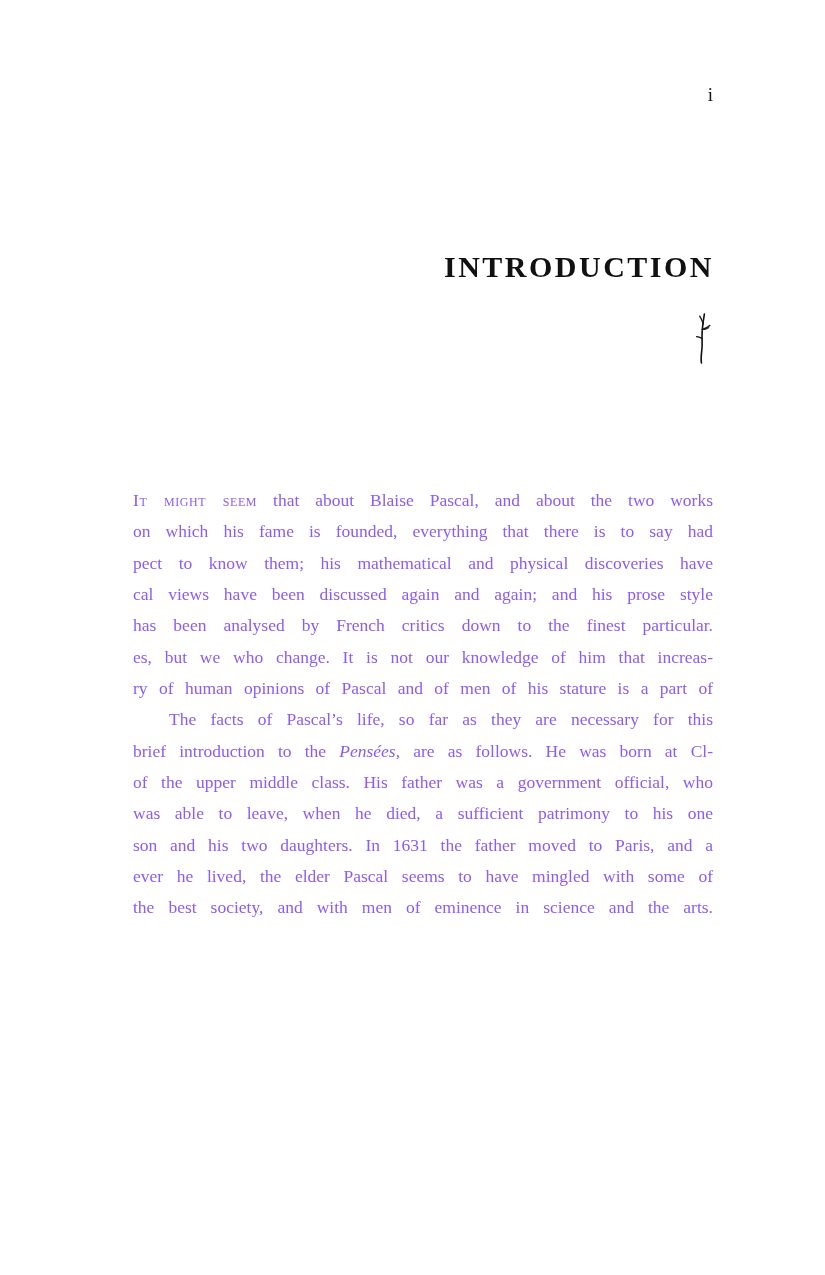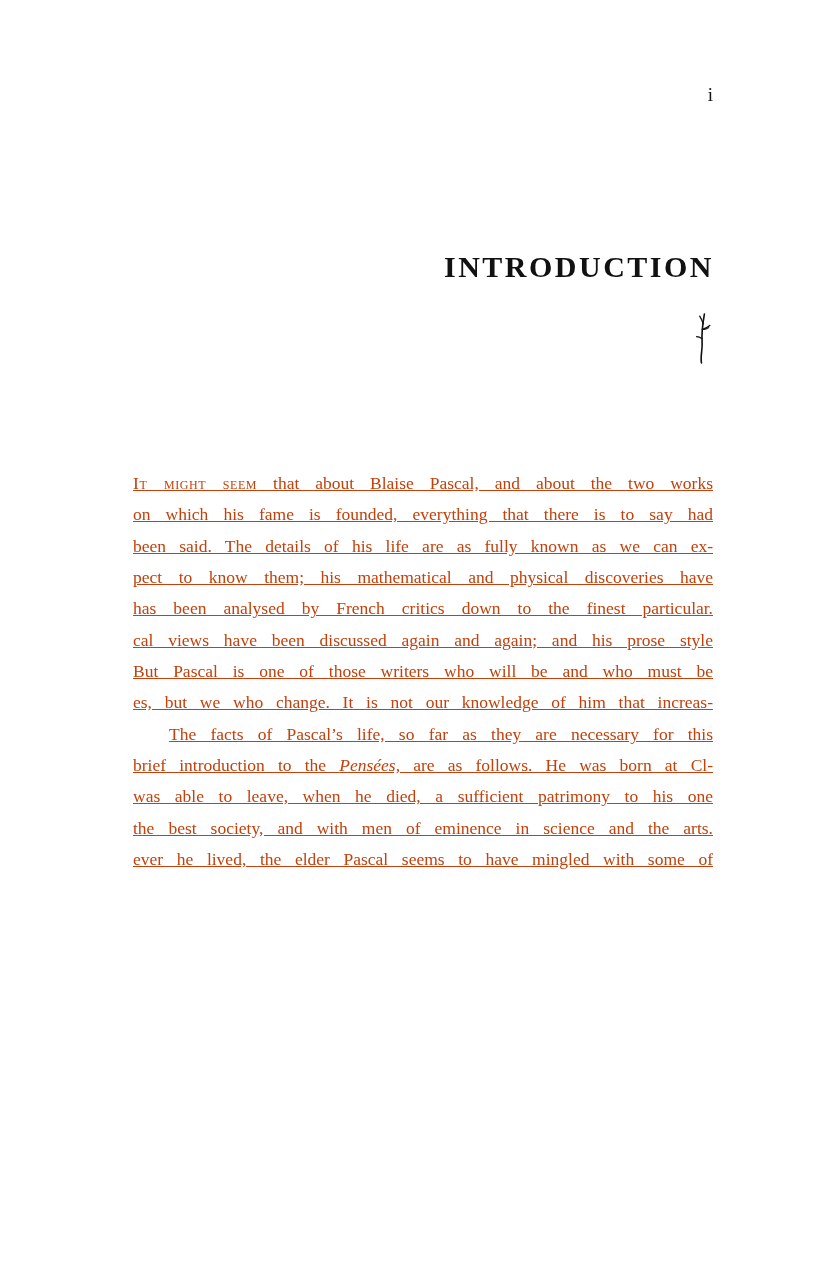--- a/index.html
+++ b/index.html
@@ -33,26 +33,25 @@
   }
   .ornament {
     position: absolute;
     top: 312px;
     right: 113px;
     width: 20px;
     height: 52px;
   }
   .body-text {
     position: absolute;
-    top: 468px;
+    top: 485px;
     left: 133px;
     width: 580px;
     font-size: 17.5px;
-    color: #c2410c;
-    text-decoration: underline;
+    color: #8b5cf6;
   }
   .para { margin: 0; padding: 0; }
   .line {
     line-height: 31.35px;
     text-align: justify;
     text-align-last: justify;
     white-space: normal;
   }
   .line.indent { text-indent: 36px; }
   .sc {
@@ -75,27 +74,28 @@
     <path d="M9.3,16 C11.6,15.4 13.8,14.3 16.2,12.4" stroke-width="1.3"></path>
     <path d="M9.3,16 C11.4,16.4 13.2,15.9 15.2,14.4" stroke-width="1.0"></path>
     <path d="M8.9,24.5 C7.2,23.4 5.6,22.9 4.0,22.8" stroke-width="1.2"></path>
   </g>
 </svg>
 
 <div class="body-text" id="body-text">
     <div class="para">
       <div class="line"><span class="sc">It might seem</span> that about Blaise Pascal, and about the two works</div>
       <div class="line">on which his fame is founded, everything that there is to say had</div>
-      <div class="line">been said. The details of his life are as fully known as we can ex-</div>
       <div class="line">pect to know them; his mathematical and physical discoveries have</div>
+      <div class="line">cal views have been discussed again and again; and his prose style</div>
       <div class="line">has been analysed by French critics down to the finest particular.</div>
-      <div class="line">cal views have been discussed again and again; and his prose style</div>
-      <div class="line">But Pascal is one of those writers who will be and who must be</div>
       <div class="line">es, but we who change. It is not our knowledge of him that increas-</div>
+      <div class="line">ry of human opinions of Pascal and of men of his stature is a part of</div>
     </div>
     <div class="para">
       <div class="line indent">The facts of Pascal’s life, so far as they are necessary for this</div>
       <div class="line">brief introduction to the <i>Pensées,</i> are as follows. He was born at Cl-</div>
+      <div class="line">of the upper middle class. His father was a government official, who</div>
       <div class="line">was able to leave, when he died, a sufficient patrimony to his one</div>
+      <div class="line">son and his two daughters. In 1631 the father moved to Paris, and a</div>
+      <div class="line">ever he lived, the elder Pascal seems to have mingled with some of</div>
       <div class="line">the best society, and with men of eminence in science and the arts.</div>
-      <div class="line">ever he lived, the elder Pascal seems to have mingled with some of</div>
     </div>
   </div>
 
 </body></html>

